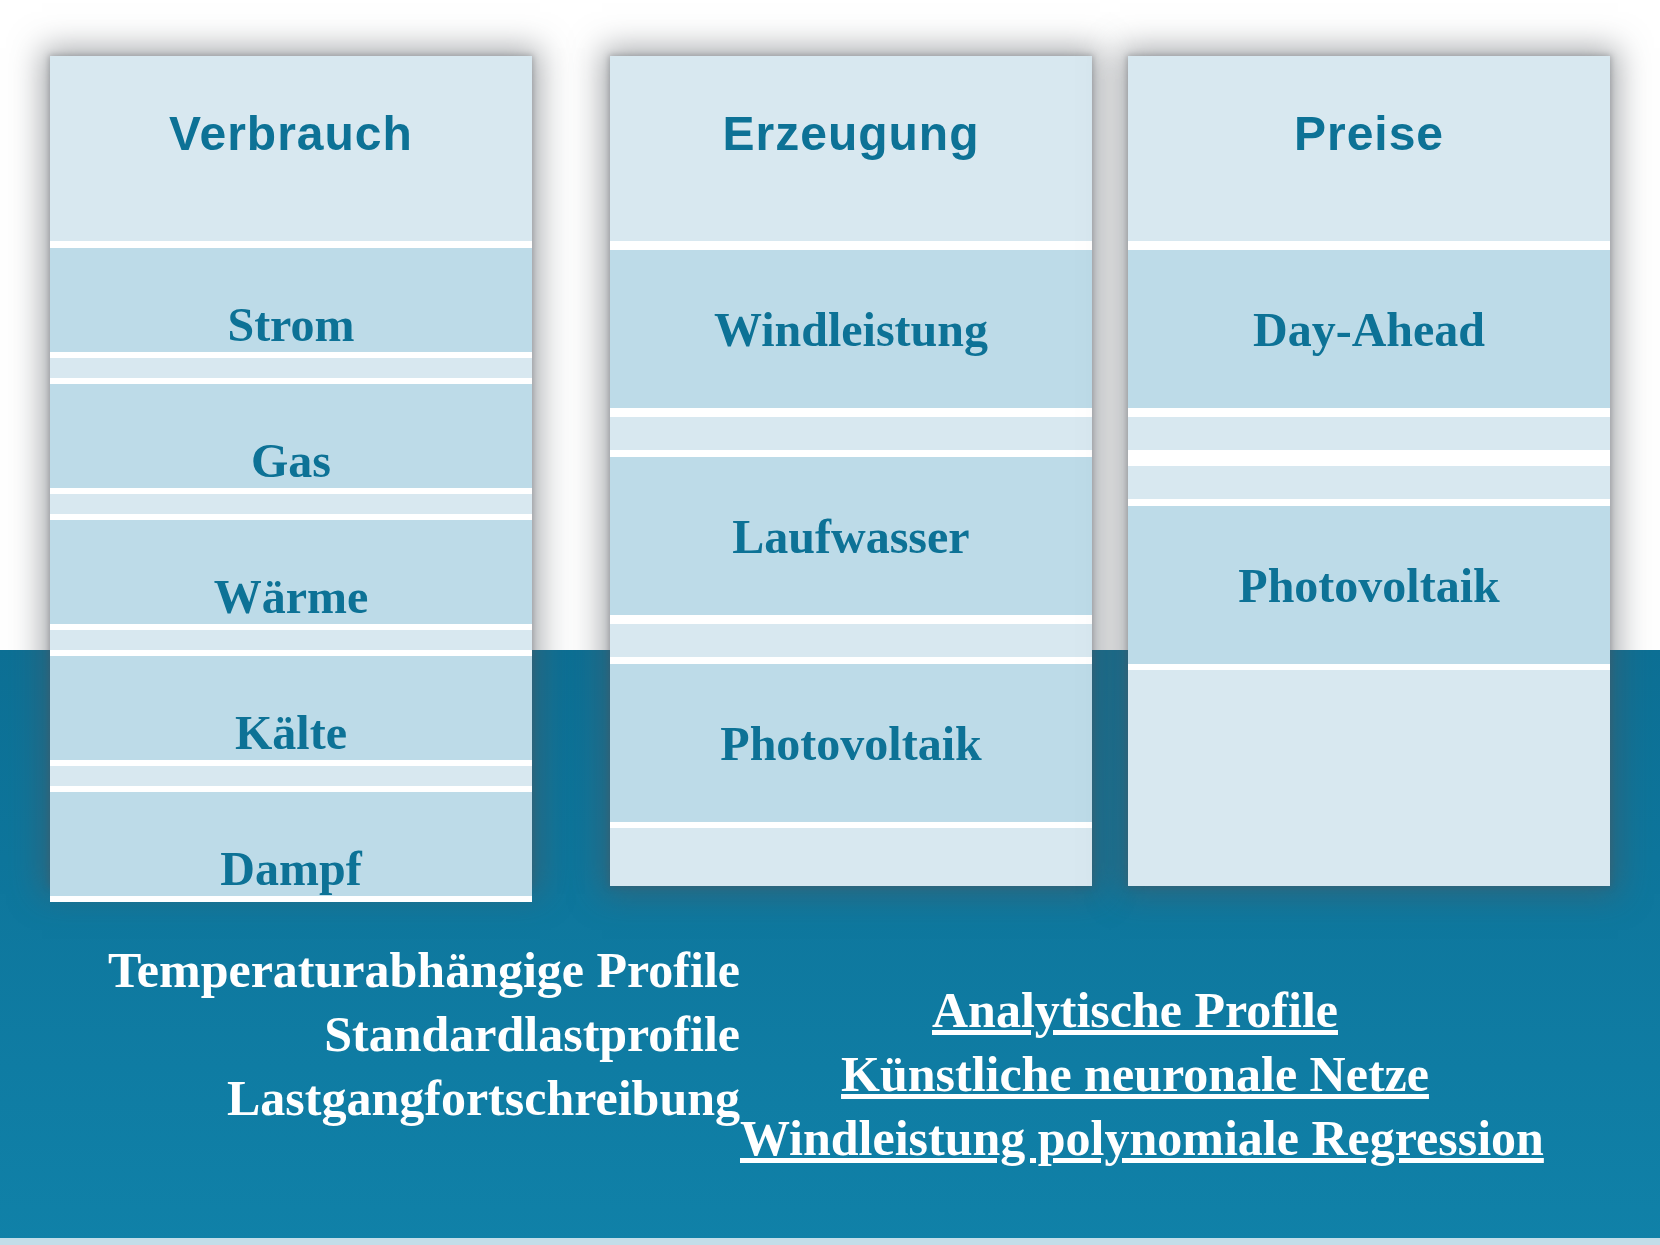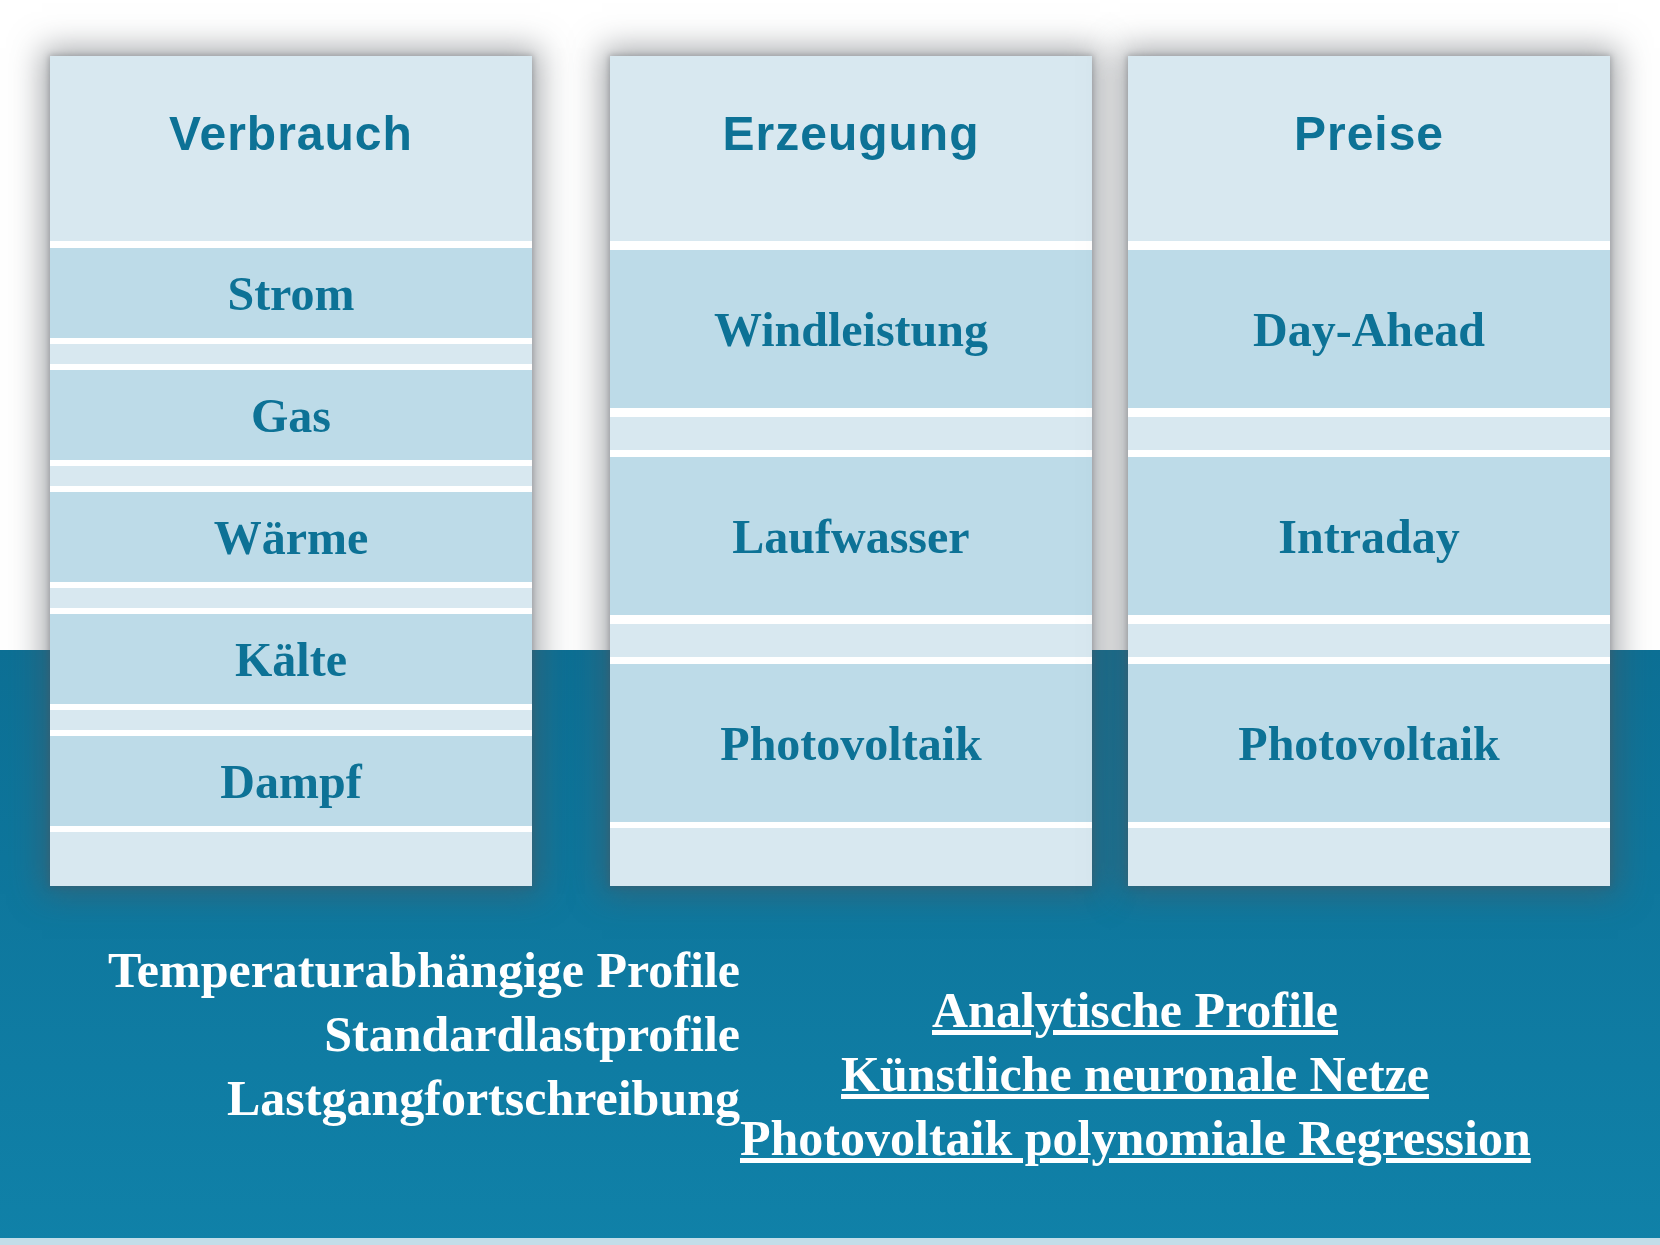--- a/index.html
+++ b/index.html
@@ -34,21 +34,21 @@
   .line{flex:none;background:#ffffff;}
   .line-7{height:7px;} .line-9{height:9px;} .line-6{height:6px;}
 
   .band{
     flex:none;background:#bddbe8;display:flex;align-items:center;justify-content:center;
   }
   .band span{
     color:#0d7296;font-weight:bold;font-size:48px;
     font-family:"Liberation Serif", serif;
   }
-  .band-sm{height:90px;}
+  .band-sm{height:104px;align-items:flex-end;}
   .band-lg{height:158px;}
 
   .sep{flex:none;background:#ffffff;display:flex;flex-direction:column;}
   .sep-sm{height:32px;padding:6px 0;box-sizing:border-box;}
   .sep-lg{height:49px;padding:9px 0 7px 0;box-sizing:border-box;}
   .sep-core{flex:1;background:#d8e8f0;}
 
   .footer-fill{flex:1;background:#d8e8f0;}
 
   .note{
@@ -130,35 +130,32 @@
   <div class="hdr">
     <span>Preise</span>
   </div>
   <div class="line line-9"></div>
   <div class="band band-lg">
     <span>Day-Ahead</span>
   </div>
   <div class="sep sep-lg">
       <div class="sep-core"></div>
     </div>
-  <div class="band band-lg">
-    <span>Intraday</span>
-  </div>
   <div class="sep sep-lg">
       <div class="sep-core"></div>
     </div>
   <div class="band band-lg">
     <span>Photovoltaik</span>
   </div>
   <div class="line line-6"></div>
   <div class="footer-fill"></div>
 </div>
 
 <div class="note note-left">
   <div>Temperaturabhängige Profile</div>
   <div>Standardlastprofile</div>
   <div>Lastgangfortschreibung</div>
 </div>
 <div class="note note-right">
   <div>Analytische Profile</div>
   <div>Künstliche neuronale Netze</div>
-  <div>Photovoltaik polynomiale Regression</div>
+  <div>Windleistung polynomiale Regression</div>
 </div>
 
 </body></html>

